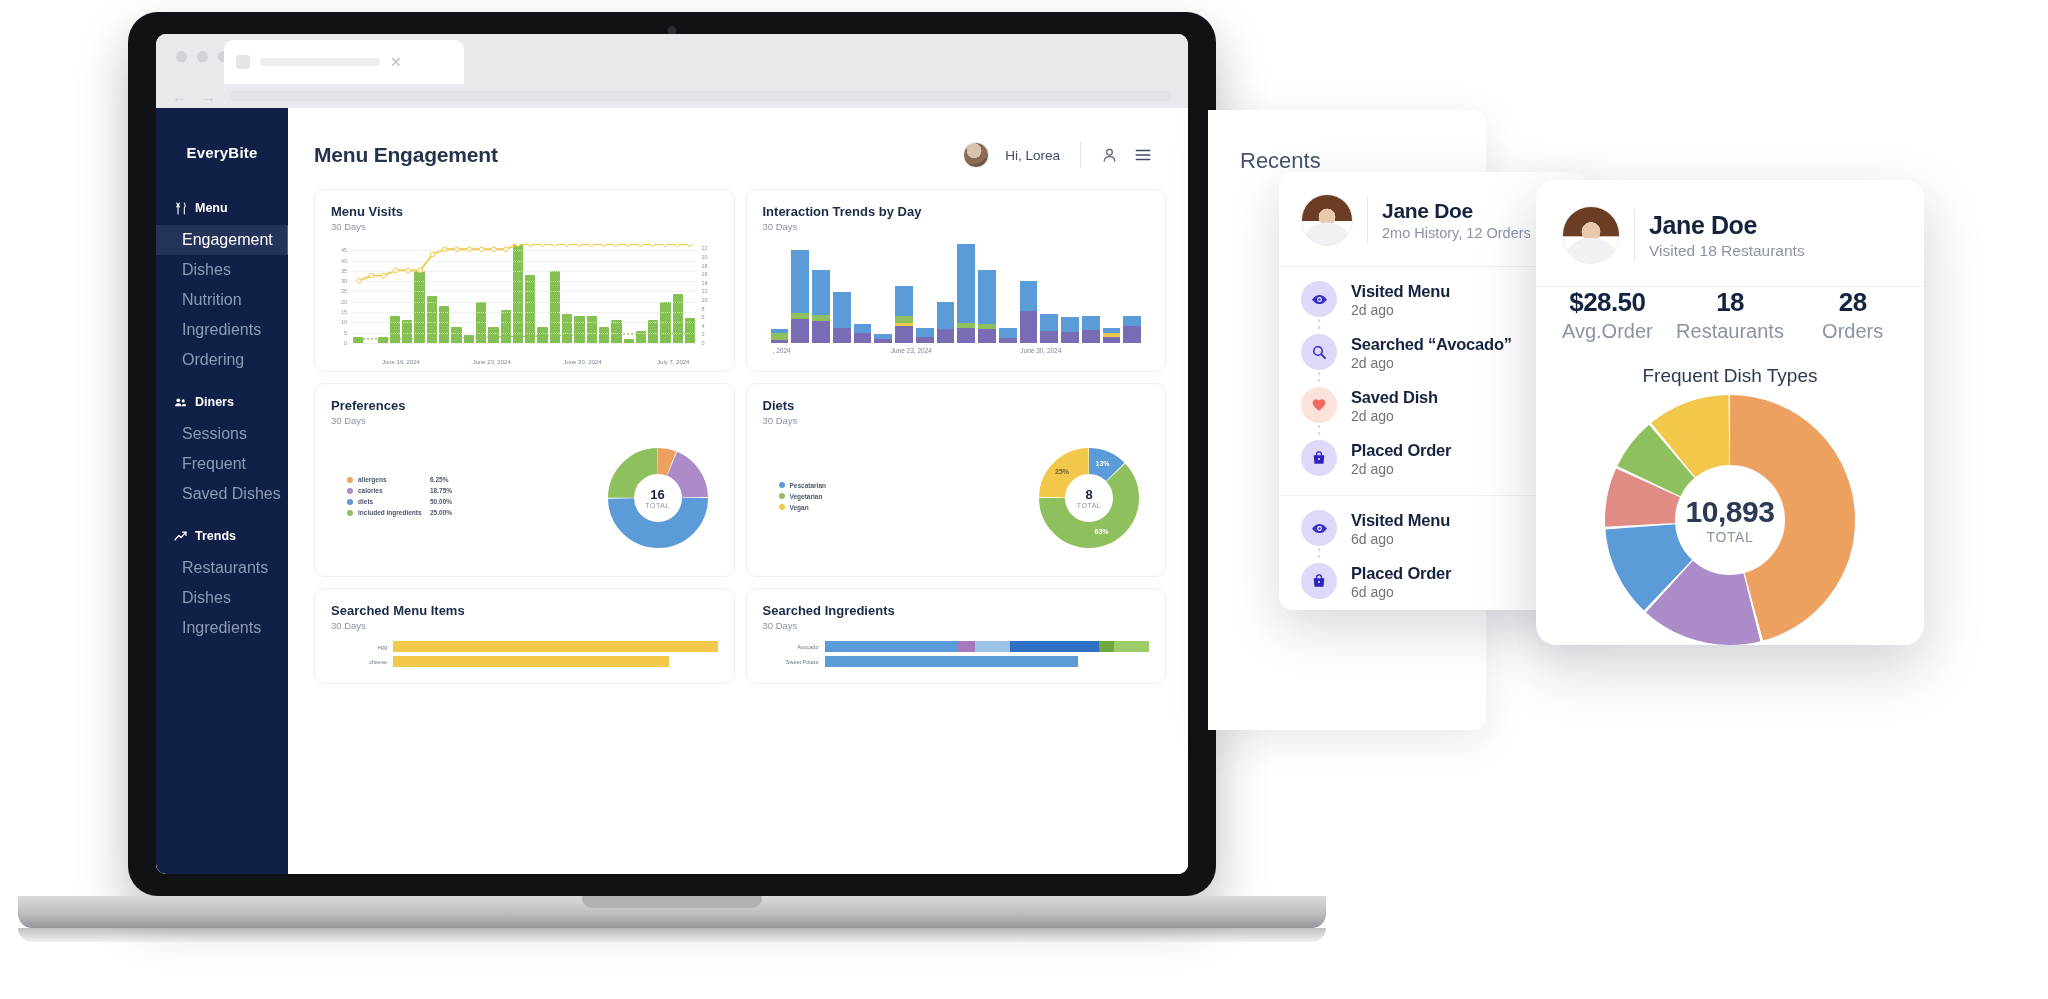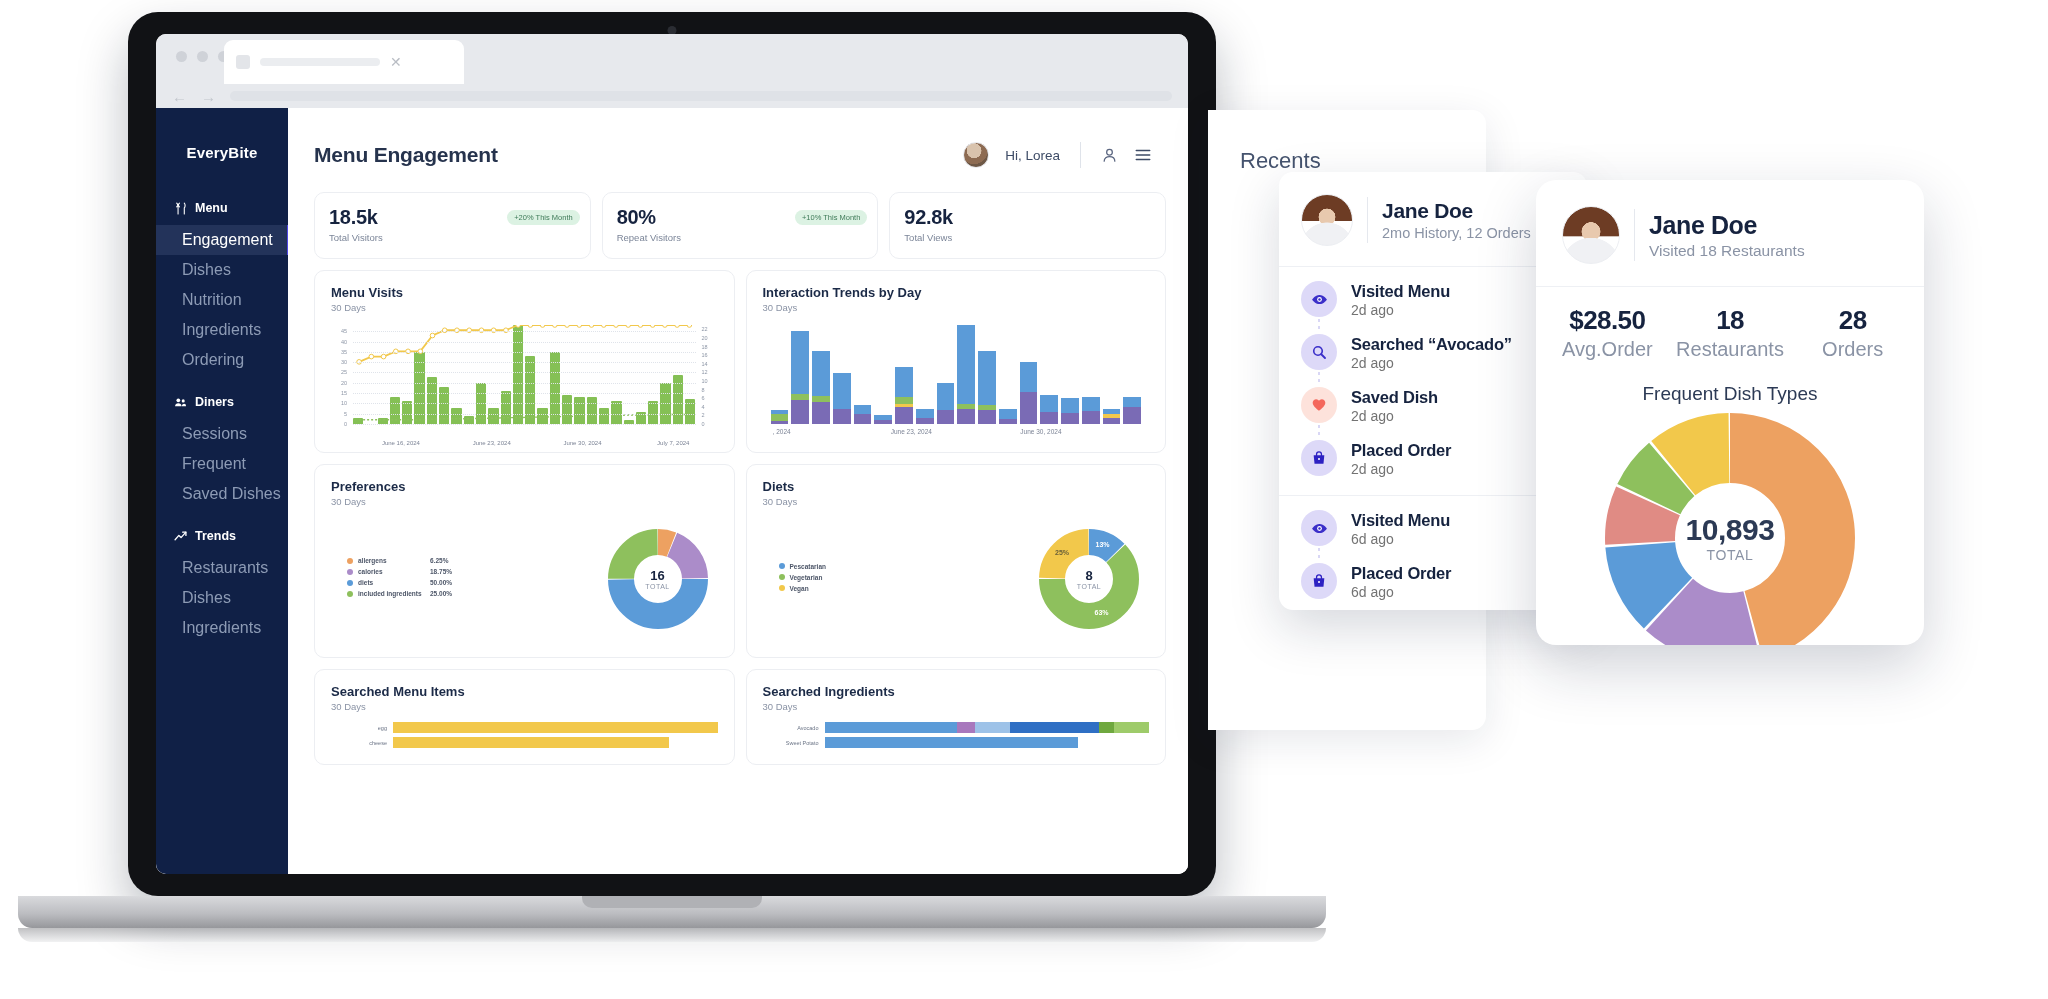--- a/index.html
+++ b/index.html
@@ -183,21 +183,21 @@
   
   .phone {
     position:absolute; left:1536px; top:180px; width:388px; height:465px;
     background:#fff; border-radius:20px;
     box-shadow:0 22px 60px rgba(20,30,60,.20);
     overflow:hidden;
   }
   .ph-head { display:flex; align-items:center; padding:26px 26px 22px; }
   .ph-name { font-size:25px; font-weight:bold; color:#16233f; letter-spacing:-.4px; }
   .ph-sub { font-size:15.5px; color:#8a93a5; margin-top:2px; }
-  .ph-stats { display:flex; border-top:1px solid #eef0f4; padding:18px 10px 18px; }
+  .ph-stats { display:flex; border-top:1px solid #eef0f4; padding:0 10px 18px; }
   .ph-stat { flex:1; text-align:center; }
   .ph-sv { font-size:26px; font-weight:bold; color:#16233f; letter-spacing:-.6px; }
   .ph-sl { font-size:20px; color:#8a93a5; margin-top:2px; }
   .ph-chart-title { text-align:center; font-size:19px; color:#2c3a55; padding:4px 0 2px; }
   .ph-donut { position:relative; width:250px; height:250px; margin:6px auto 0; }
   .ph-donut svg { width:250px;height:250px; transform:rotate(-90deg); }
   .ph-dc { position:absolute; inset:0; display:flex; flex-direction:column; align-items:center; justify-content:center; }
   .ph-dn { font-size:30px; font-weight:bold; color:#2c3a55; letter-spacing:-.5px; }
   .ph-dt { font-size:14px; color:#8a93a5; letter-spacing:.6px; }
 </style>
@@ -291,36 +291,20 @@
                 <svg width="17" height="17" viewBox="0 0 24 24" class="icn">
                   <circle cx="12" cy="7.5" r="4" fill="none" stroke="#5b6680" stroke-width="1.8"></circle>
                   <path d="M4.5 20c0-4.2 3.4-6.5 7.5-6.5s7.5 2.3 7.5 6.5" fill="none" stroke="#5b6680" stroke-width="1.8" stroke-linecap="round"></path>
                 </svg>
                 <svg width="18" height="18" viewBox="0 0 24 24" class="icn">
                   <path d="M3 6h18M3 12h18M3 18h18" stroke="#3d4b66" stroke-width="1.9" stroke-linecap="round"></path>
                 </svg>
               </div>
             </div>
 
-            <div class="cards">
-              <div class="stat">
-                <div class="stat-val">18.5k</div>
-                <div class="stat-lbl">Total Visitors</div>
-                <div class="badge">+20% This Month</div>
-              </div>
-              <div class="stat">
-                <div class="stat-val">80%</div>
-                <div class="stat-lbl">Repeat Visitors</div>
-                <div class="badge">+10% This Month</div>
-              </div>
-              <div class="stat">
-                <div class="stat-val">92.8k</div>
-                <div class="stat-lbl">Total Views</div>
-              </div>
-            </div>
 
             <div class="grid2">
               <section class="panel">
                 <div class="panel-title">Menu Visits</div>
                 <div class="panel-sub">30 Days</div>
                 <div class="mv-wrap">
                   <div class="mv-axis-l" id="mv-axis-l">
                       <div class="mv-tick" style="top: 99px;">0</div>
                       <div class="mv-tick" style="top: 88.6875px;">5</div>
                       <div class="mv-tick" style="top: 78.375px;">10</div>

